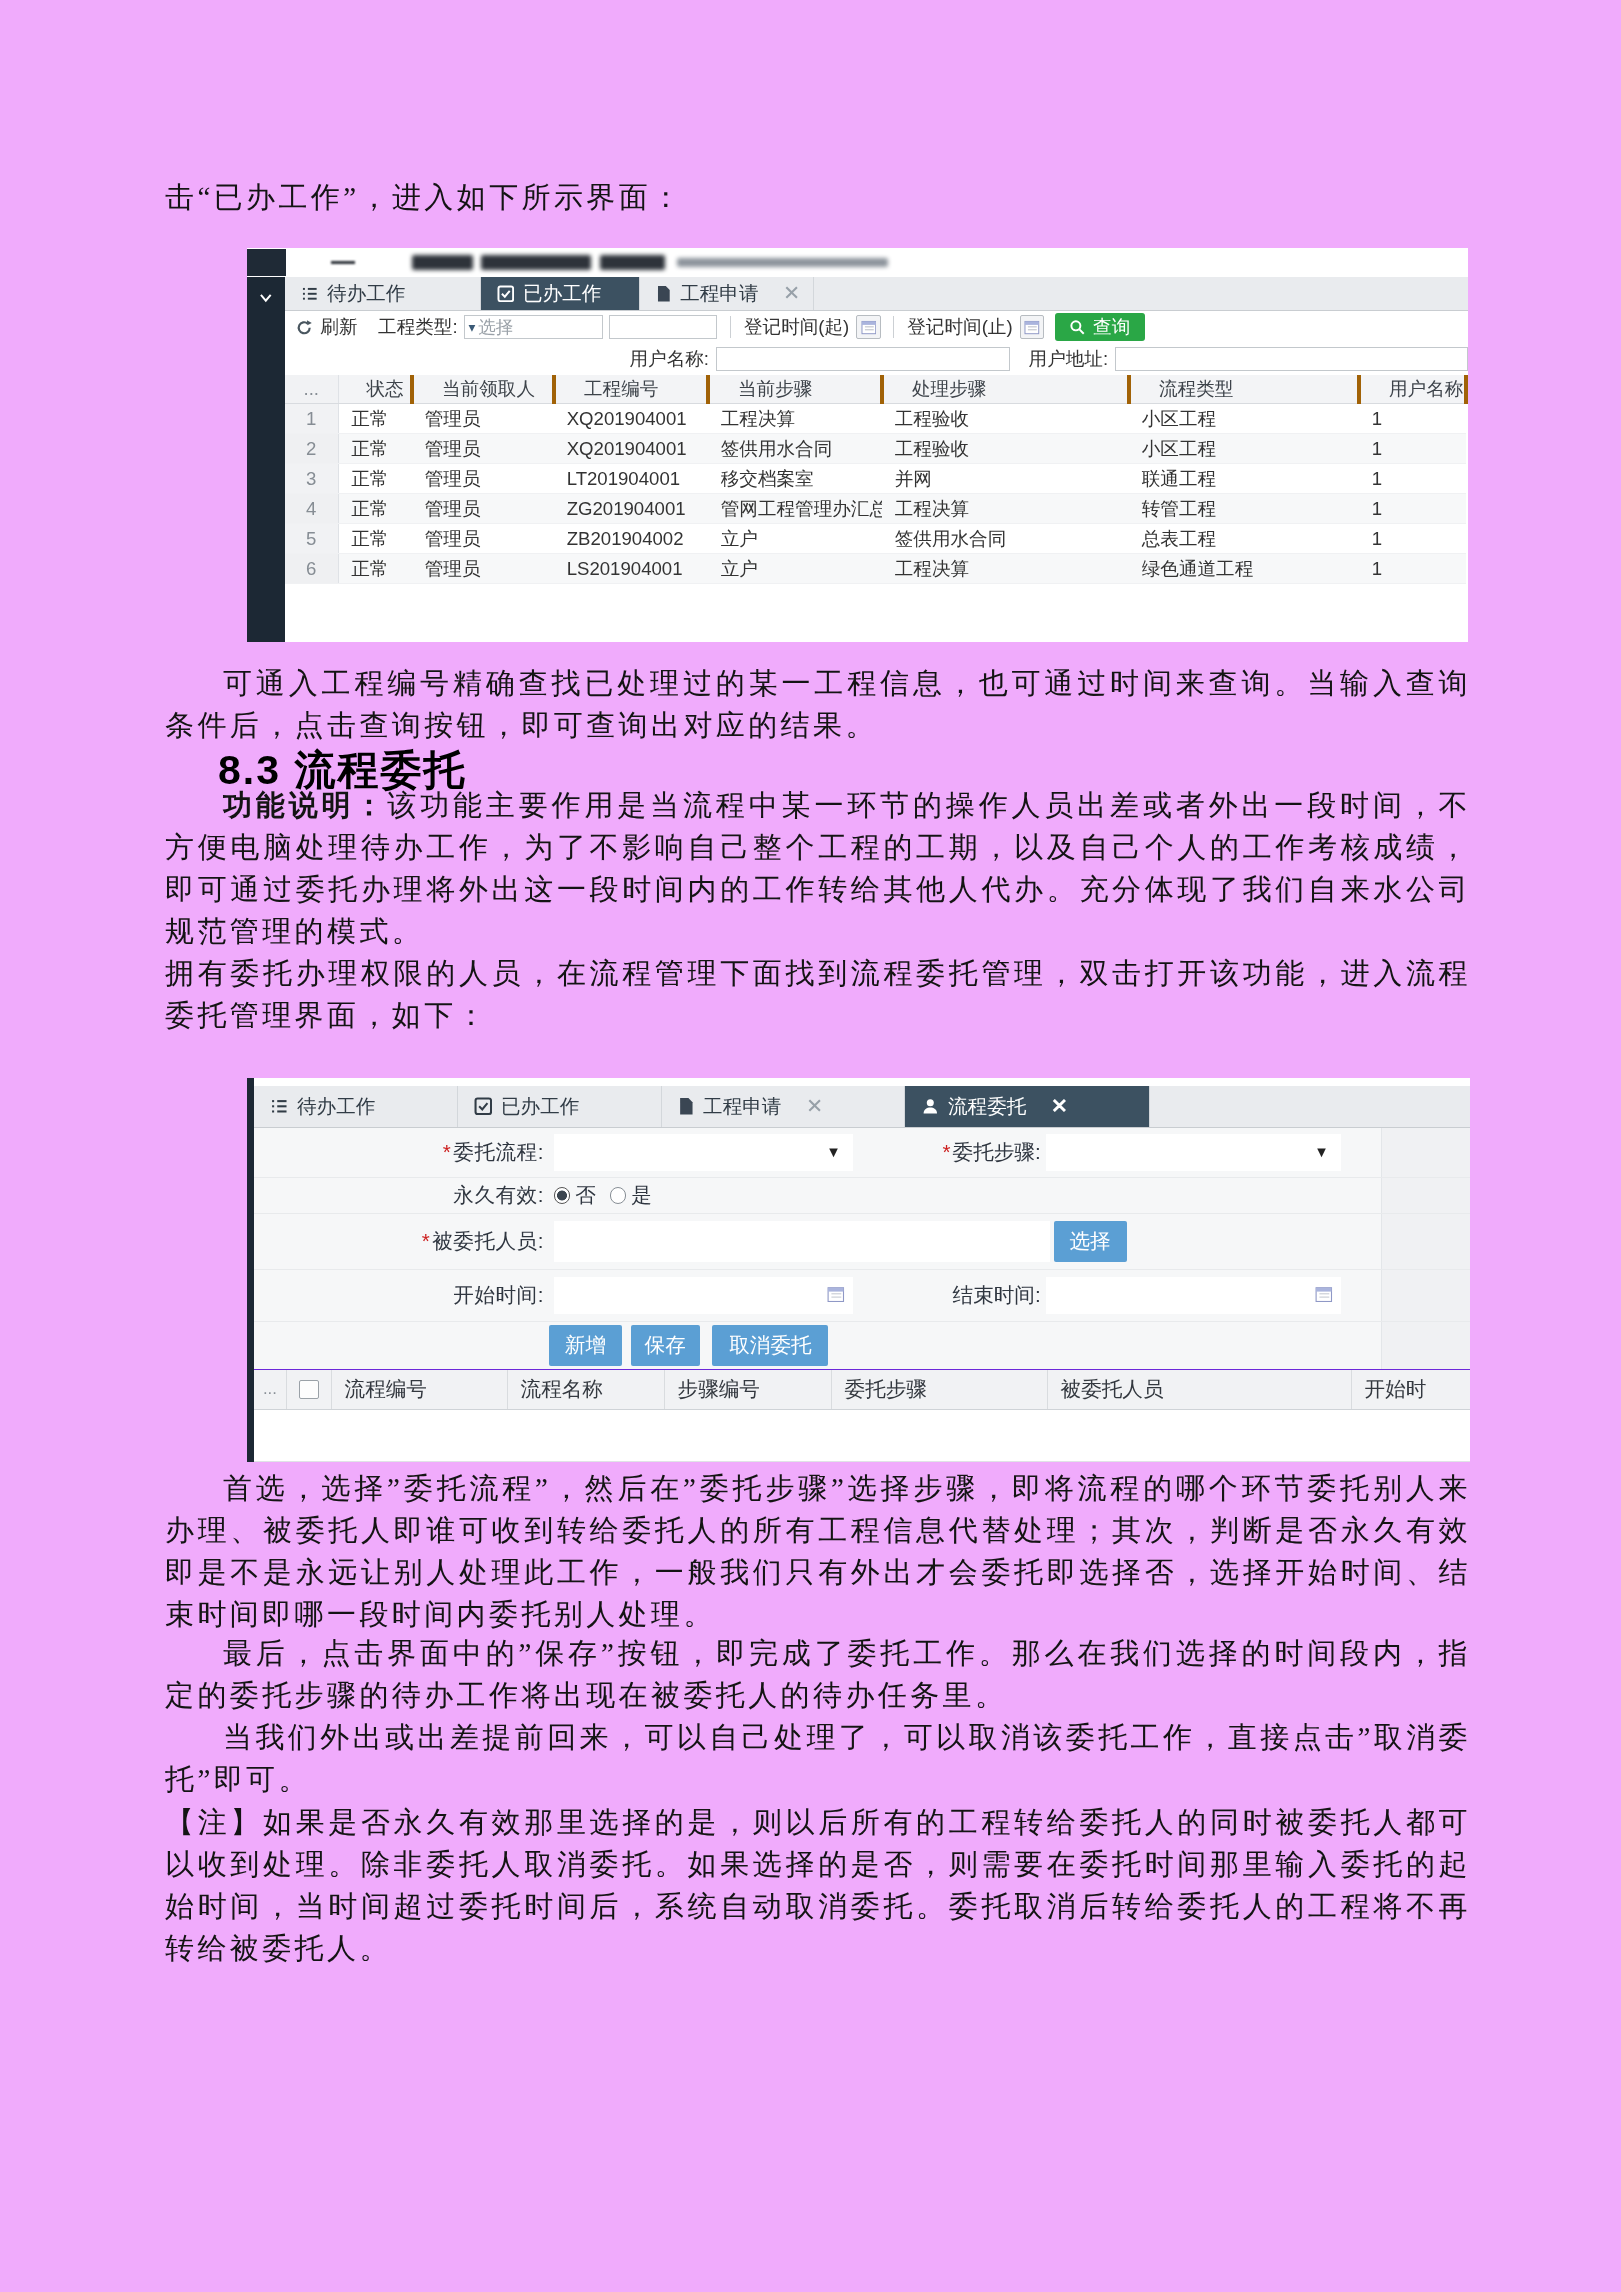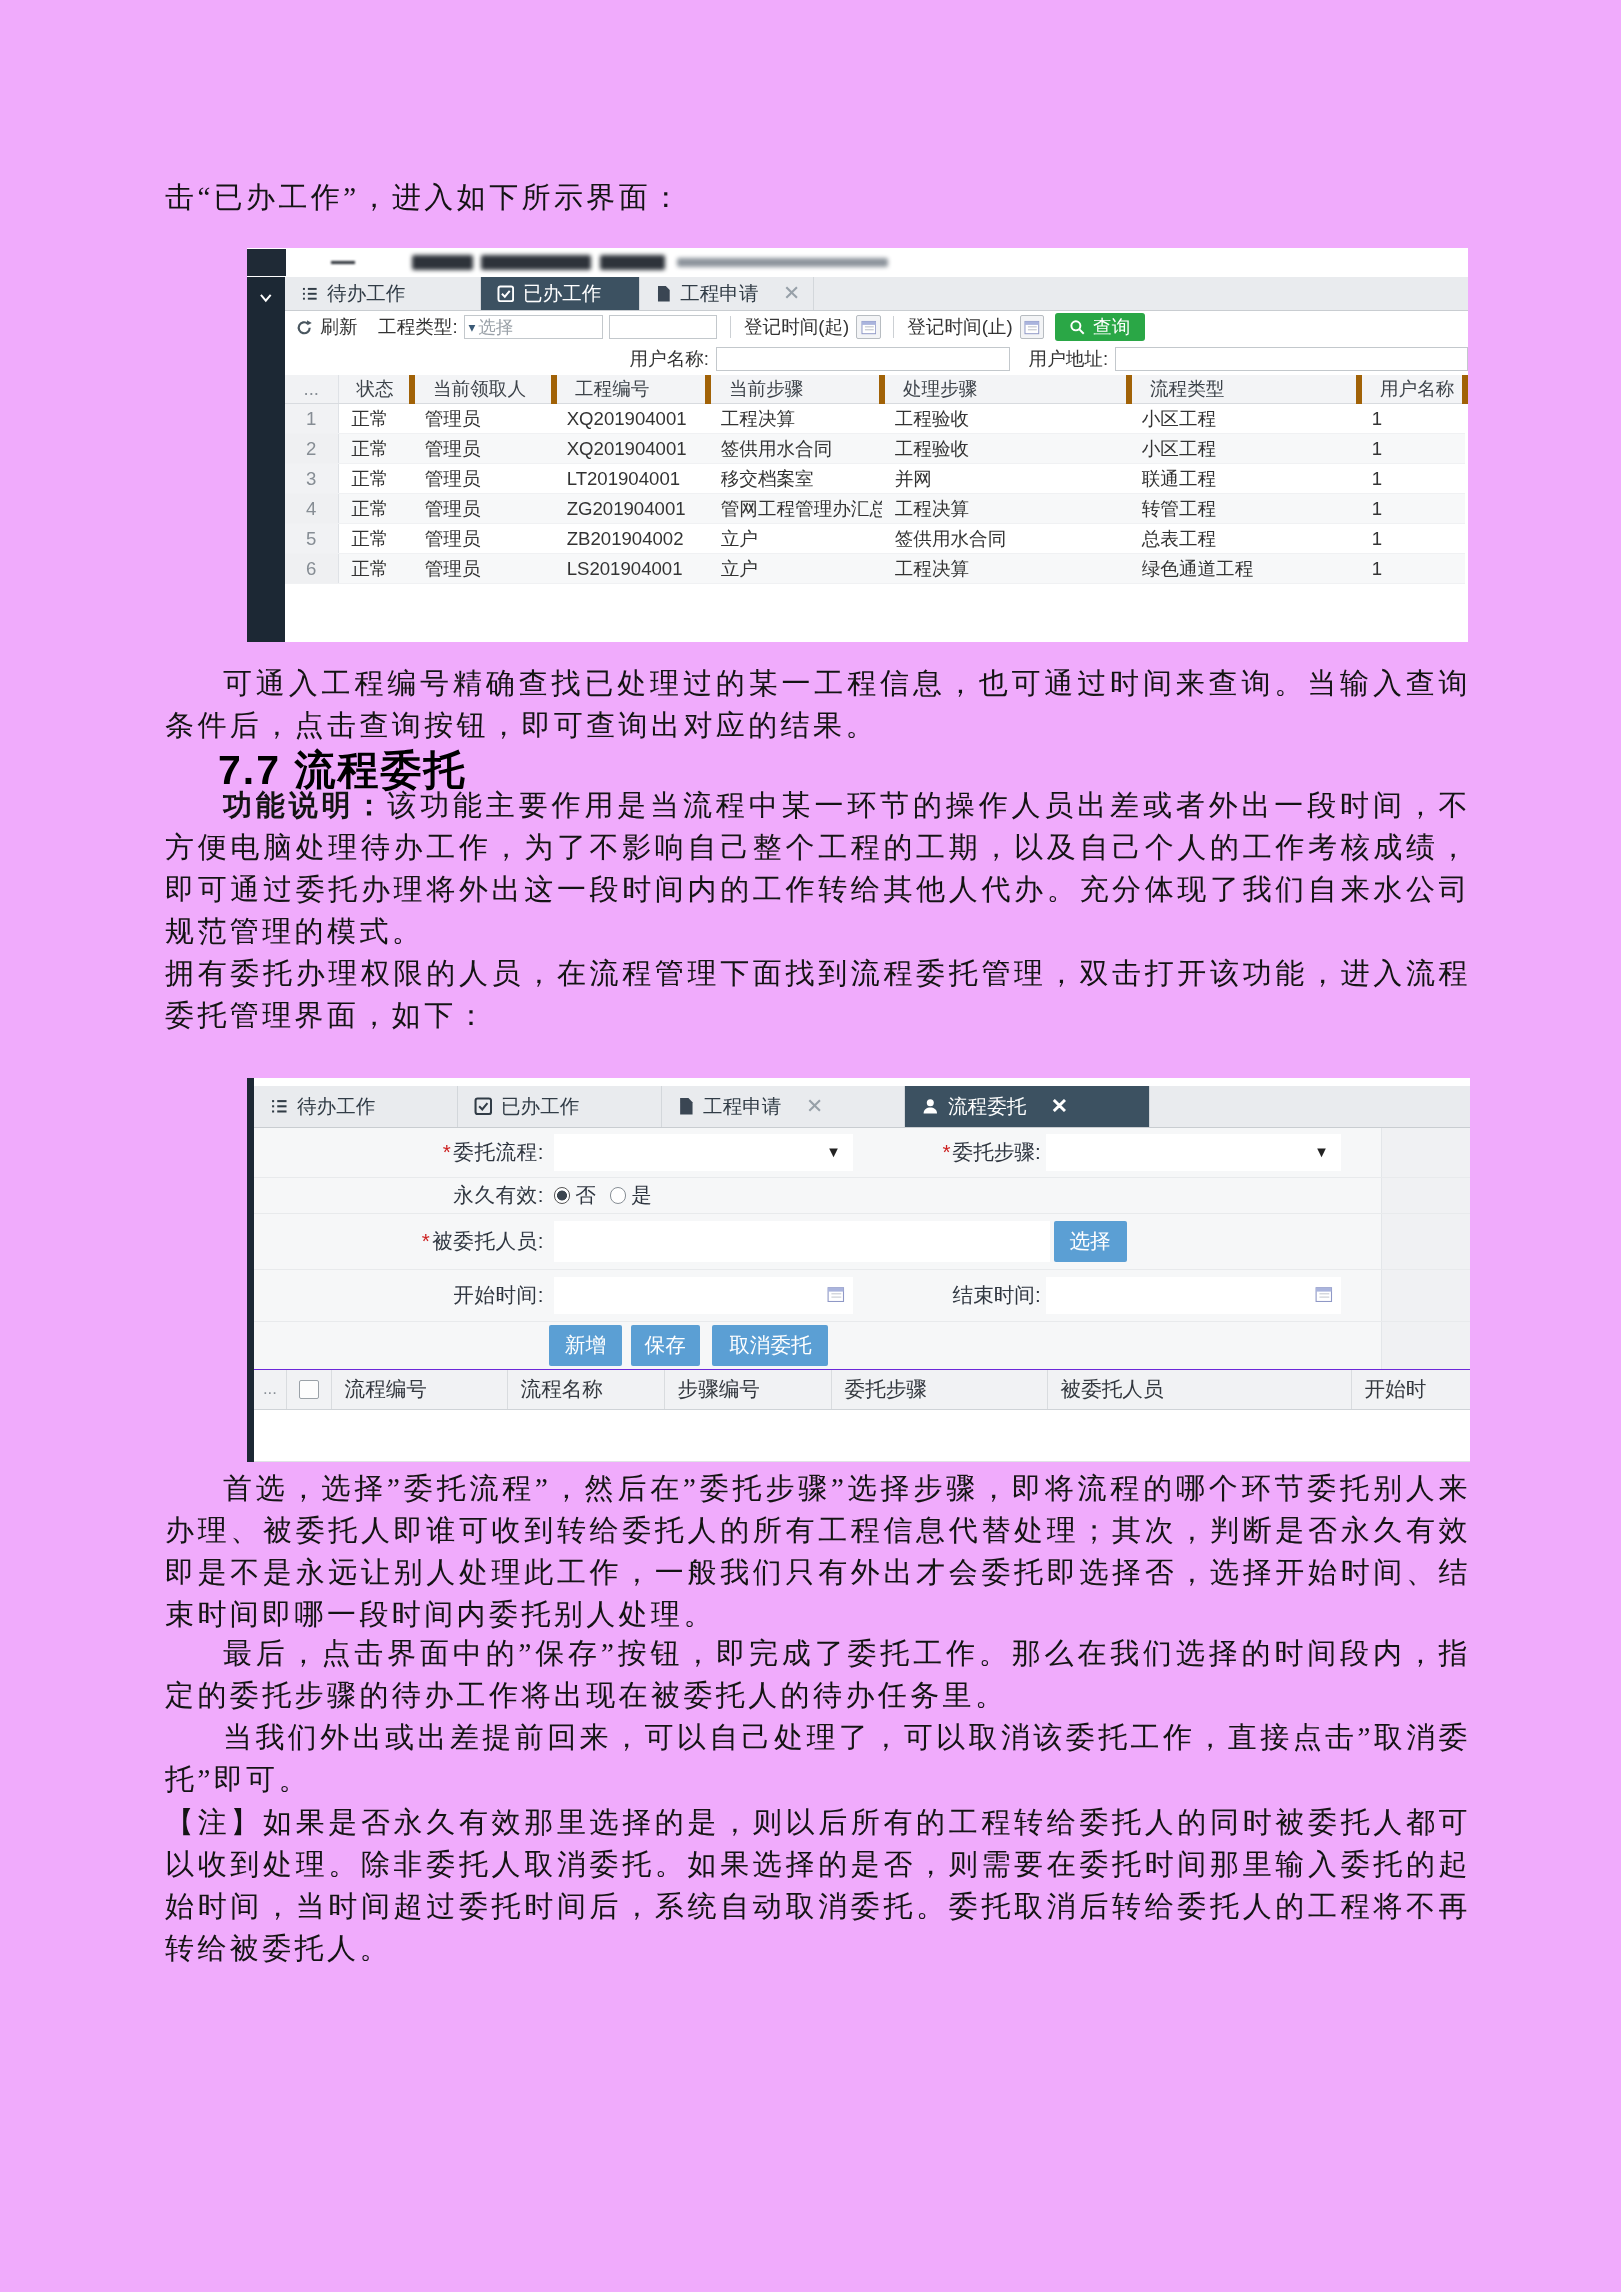--- a/index.html
+++ b/index.html
@@ -39,22 +39,22 @@
   .ipt{background:#fff;border:1px solid #c3c8cc;height:24.5px;box-sizing:border-box;}
   .combo{display:flex;align-items:center;width:139px;}
   .combo .caret{color:#3b5a77;font-size:13.7px;margin:0 2.9px;}
   .combo .ph{color:#9aa1a8;font-size:17.6px;}
   .vsep{width:1px;height:21.6px;background:#ccd0d4;margin:0 5.9px;}
   .calbtn{width:24.5px;height:24.5px;border:1px solid #b7bcc1;background:#f3f4f6;display:flex;
           align-items:center;justify-content:center;box-sizing:border-box;border-radius:2px;}
   .btn-green{height:28px;background:#2aa746;color:#fff;display:flex;align-items:center;gap:6.9px;
              padding:0 14.7px;border-radius:2.9px;font-size:18.6px;margin-left:3.9px;}
   table.grid{border-collapse:collapse;width:100%;table-layout:fixed;font-size:18.6px;color:#333;}
-  table.grid th{height:28px;background:#f3f4f6;border-bottom:1px solid #d8dbdf;border-right:6px solid #a16207;
-        font-weight:normal;text-align:left;padding:0 0 0 18px;color:#3d434a;overflow:hidden;white-space:nowrap;}
+  table.grid th{height:28px;background:#f3f4f6;border-bottom:1px solid #d8dbdf;border-right:4px solid #a16207;
+        font-weight:normal;text-align:left;padding:0 0 0 28px;color:#3d434a;overflow:hidden;white-space:nowrap;}
   table.grid th.num, table.grid td.num{text-align:center;padding:0;color:#868d94;
         background:#f1f2f4;border-right:1px solid #dfe2e6;}
   table.grid td{height:29px;padding:0 0 0 12.7px;overflow:hidden;white-space:nowrap;border-bottom:1px solid #f0f1f3;}
   table.grid tbody tr:nth-child(even) td{background:#f7f8f9;}
   table.grid tbody tr:nth-child(even) td.num{background:#eff0f2;}
   
   .shot2{left:247px;top:1078px;width:1223px;height:384px;display:flex;}
   .s2-strip{width:6.9px;background:#1c2834;flex:0 0 auto;}
   .s2-content{flex:1;min-width:0;display:flex;flex-direction:column;}
   .s2-topgap{height:7.8px;background:#fff;}
@@ -276,21 +276,21 @@
             </tbody>
         </table>
       </div>
     </div>
   </div>
 
   <div class="btxt" style="top:662px;">
     <p class="ind">可通入工程编号精确查找已处理过的某一工程信息，也可通过时间来查询。当输入查询条件后，点击查询按钮，即可查询出对应的结果。</p>
   </div>
 
-  <h2 class="doc-heading">7.7 流程委托</h2>
+  <h2 class="doc-heading">8.3 流程委托</h2>
 
   <div class="btxt" style="top:784px;">
     <p class="ind"><b>功能说明：</b><span>该功能主要作用是当流程中某一环节的操作人员出差或者外出一段时间，不方便电脑处理待办工作，为了不影响自己整个工程的工期，以及自己个人的工作考核成绩，即可通过委托办理将外出这一段时间内的工作转给其他人代办。充分体现了我们自来水公司规范管理的模式。</span></p>
     <p>拥有委托办理权限的人员，在流程管理下面找到流程委托管理，双击打开该功能，进入流程委托管理界面，如下：</p>
   </div>
 
   <div class="shot shot2">
     <div class="s2-strip"></div>
     <div class="s2-content">
       <div class="s2-topgap"></div>

